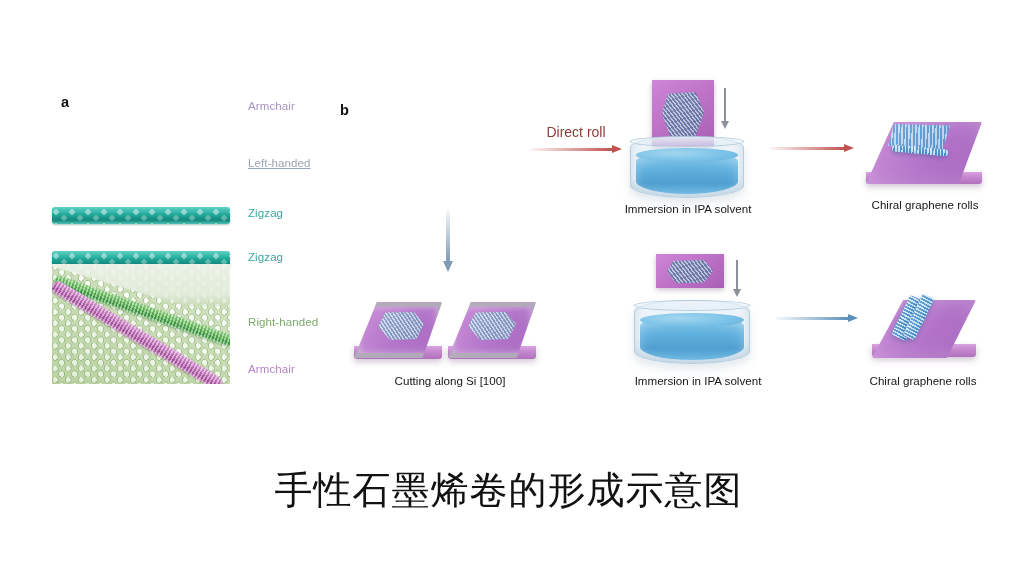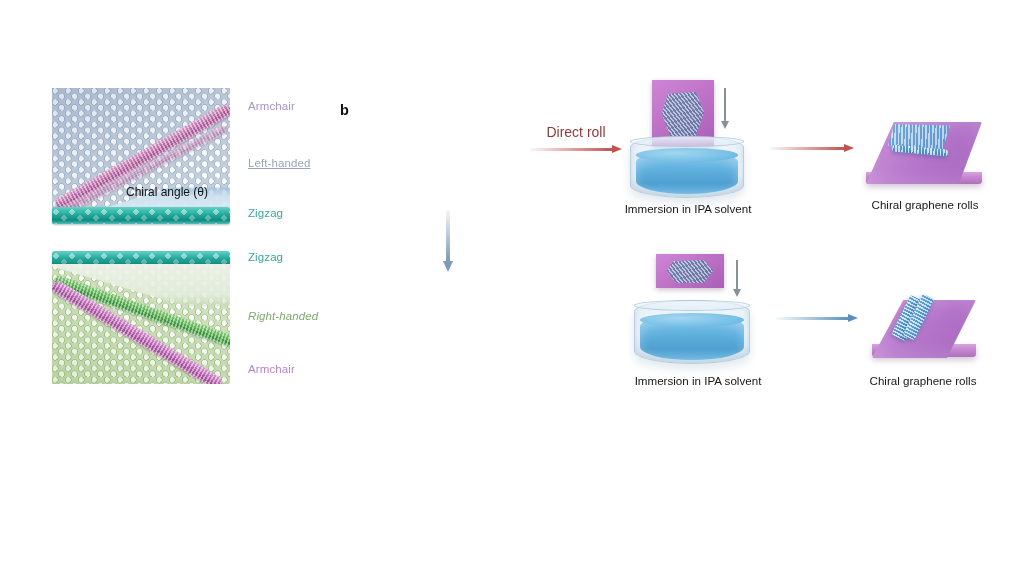--- a/index.html
+++ b/index.html
@@ -268,53 +268,41 @@
 </style>
 </head>
 <body>
 
 <div class="figure-root">
 
   <div id="panel-a">
 
     <span class="panel-letter" id="panel-a-letter">a</span>
 
-    <div class="lattice-card" id="lattice-top">
-      <div class="hexfill blue"></div>
-      <div class="chiral-wedge-top"></div>
-      <div class="lattice-shade-top"></div>
-      <div class="tube pink" style="left:4px; top:112px; width:200px; height:13px; transform: rotate(-29.5deg);">
-        <div class="tube-inner"></div>
-      </div>
-      <div class="tube pink" style="left:8px; top:120px; width:186px; height:9px; transform: rotate(-27deg); opacity:.55;">
-        <div class="tube-inner"></div>
-      </div>
-      <span class="chiral-angle-label">Chiral angle (θ)</span>
-    </div>
     <div class="zigzag-bar" id="zigzag-top"></div>
 
     <span class="side-label c-armchair-blue" style="top:12px;">Armchair</span>
     <span class="side-label c-lefthanded" style="top:69px;text-decoration:underline;">Left-handed</span>
     <span class="side-label c-zigzag" style="top:119px;">Zigzag</span>
 
     <div class="zigzag-bar" id="zigzag-bottom"></div>
     <div class="lattice-card" id="lattice-bottom" style="top:176px; height:120px;">
       <div class="hexfill green"></div>
       <div class="chiral-wedge-bot"></div>
       <div class="lattice-shade-bot"></div>
       <div class="tube green" style="left:2px; top:10px; width:190px; height:12px; transform: rotate(19deg);">
         <div class="tube-inner"></div>
       </div>
       <div class="tube magenta" style="left:1px; top:14px; width:196px; height:13px; transform: rotate(31deg);">
         <div class="tube-inner"></div>
       </div>
     </div>
 
     <span class="side-label c-zigzag" style="top:163px;">Zigzag</span>
-    <span class="side-label c-righthanded" style="top:222px;font-style:italic;">Right-handed</span>
+    <span class="side-label c-righthanded" style="top:228px;">Right-handed</span>
     <span class="side-label c-armchair-pink" style="top:275px;">Armchair</span>
   </div>
 
   <div id="panel-b">
 
     <span class="panel-letter" id="panel-b-letter">b</span>
 
 
     <div style="position:absolute; left:188px; top:32px; width:96px; height:30px;">
       <span class="arrow-label red" style="top:0px;">Direct roll</span>
@@ -351,20 +339,35 @@
         <div class="scroll-roll" style="left:26px; top:25px; width:56px; height:7px; transform: rotate(5deg);"></div>
       </div>
       <div class="stage-caption" style="top:88px;">Chiral graphene rolls</div>
     </div>
 
     <div class="vertical-arrow" style="left:103px; top:118px; height:62px;">
       <div class="vshaft"></div>
       <div class="vhead"></div>
     </div>
 
+    <div class="stage" style="left:10px; top:196px; width:200px; height:108px;">
+      <div class="slab" style="left:4px; top:14px; width:88px; height:56px;">
+        <div class="slab-edge" style="top:44px; height:13px;"></div>
+        <div class="slab-top" style="clip-path: polygon(26% 0%, 100% 0%, 78% 100%, 0% 100%);"></div>
+        <div class="slab-rim" style="clip-path: polygon(26% 0%, 100% 0%, 78% 100%, 0% 100%); border-width:5px;"></div>
+        <div class="flake" style="left:24px; top:10px; width:46px; height:28px;"></div>
+      </div>
+      <div class="slab" style="left:98px; top:14px; width:88px; height:56px;">
+        <div class="slab-edge" style="top:44px; height:13px;"></div>
+        <div class="slab-top" style="clip-path: polygon(26% 0%, 100% 0%, 78% 100%, 0% 100%);"></div>
+        <div class="slab-rim" style="clip-path: polygon(26% 0%, 100% 0%, 78% 100%, 0% 100%); border-width:5px;"></div>
+        <div class="flake" style="left:20px; top:10px; width:48px; height:28px;"></div>
+      </div>
+      <div class="stage-caption" style="top:86px;">Cutting along Si [100]</div>
+    </div>
 
 
     <div class="stage" style="left:278px; top:162px; width:160px; height:145px;">
       <div class="dip-plate" style="left:38px; top:0px; width:68px; height:34px;">
         <div class="dip-flake"></div>
       </div>
       <div class="dip-arrow" style="left:118px; top:6px; height:30px;"></div>
       <div class="beaker" style="left:16px; top:46px; width:116px; height:64px;">
         <div class="beaker-glass"></div>
         <div class="beaker-liquid"></div>
@@ -384,14 +387,15 @@
         <div class="slab-edge" style="top:44px; height:13px;"></div>
         <div class="slab-top" style="clip-path: polygon(30% 0%, 100% 0%, 72% 100%, 0% 100%);"></div>
         <div class="scroll-roll" style="left:28px; top:-4px; width:16px; height:44px; transform: rotate(26deg); background-image: repeating-linear-gradient(2deg, rgba(255,255,255,.65) 0 1.5px, rgba(60,120,180,.5) 1.5px 3.2px), linear-gradient(to right, #8fc8ec 0%, #63aade 55%, #4e98d0 100%);"></div>
         <div class="scroll-roll" style="left:40px; top:-6px; width:13px; height:46px; transform: rotate(26deg); background-image: repeating-linear-gradient(2deg, rgba(255,255,255,.6) 0 1.5px, rgba(60,120,180,.45) 1.5px 3.2px), linear-gradient(to right, #9ed0ef 0%, #6db2e1 55%, #559fd4 100%);"></div>
       </div>
       <div class="stage-caption" style="top:86px;">Chiral graphene rolls</div>
     </div>
 
   </div>
 
+  <div id="caption">手性石墨烯卷的形成示意图</div>
 
 </div>
 
 </body></html>

